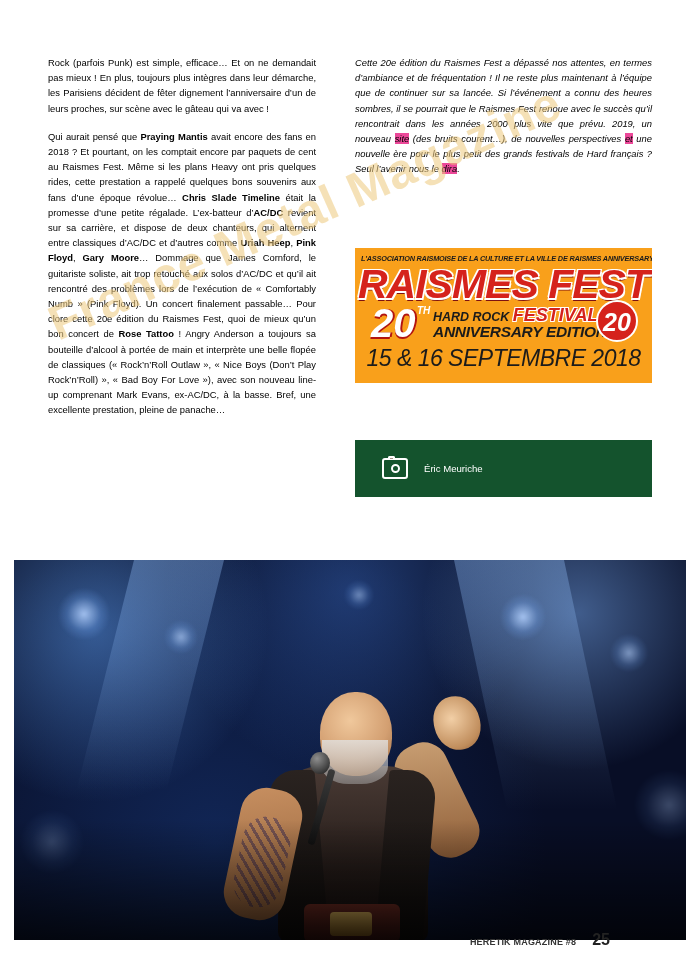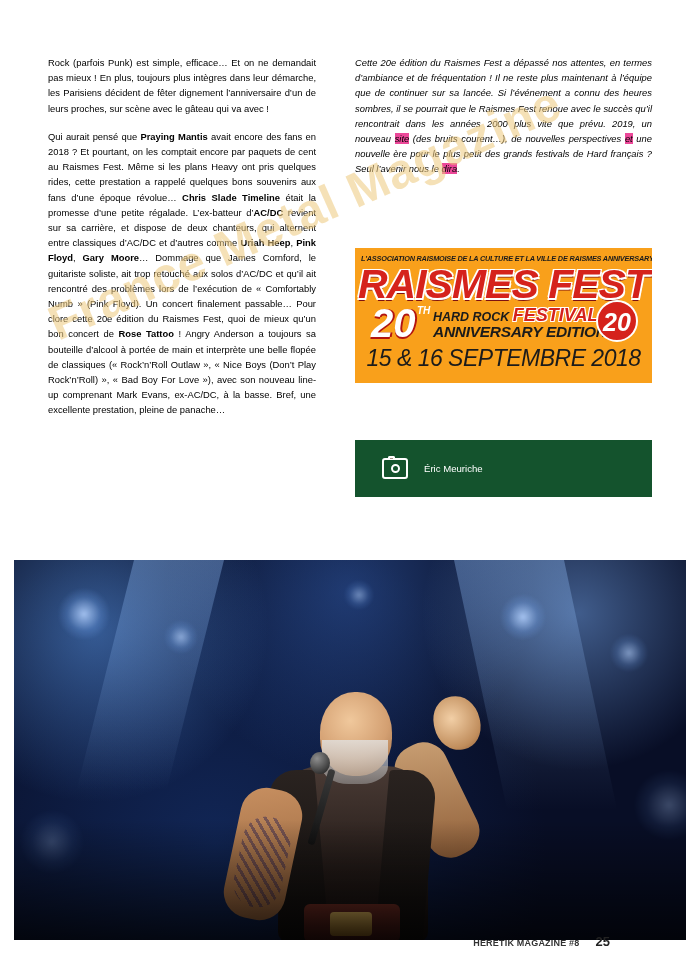--- a/index.html
+++ b/index.html
@@ -419,21 +419,21 @@
     display: flex;
     align-items: baseline;
   }
   .footer-title {
     font-size: 9px;
     font-weight: bold;
     color: #333333;
     letter-spacing: 0.2px;
   }
   .footer-page {
-    font-size: 13px;
+    font-size: 16px;
     font-weight: bold;
     color: #222222;
     margin-left: 16px;
   }
 </style>
 </head>
 <body>
 
 <div class="page">
 

